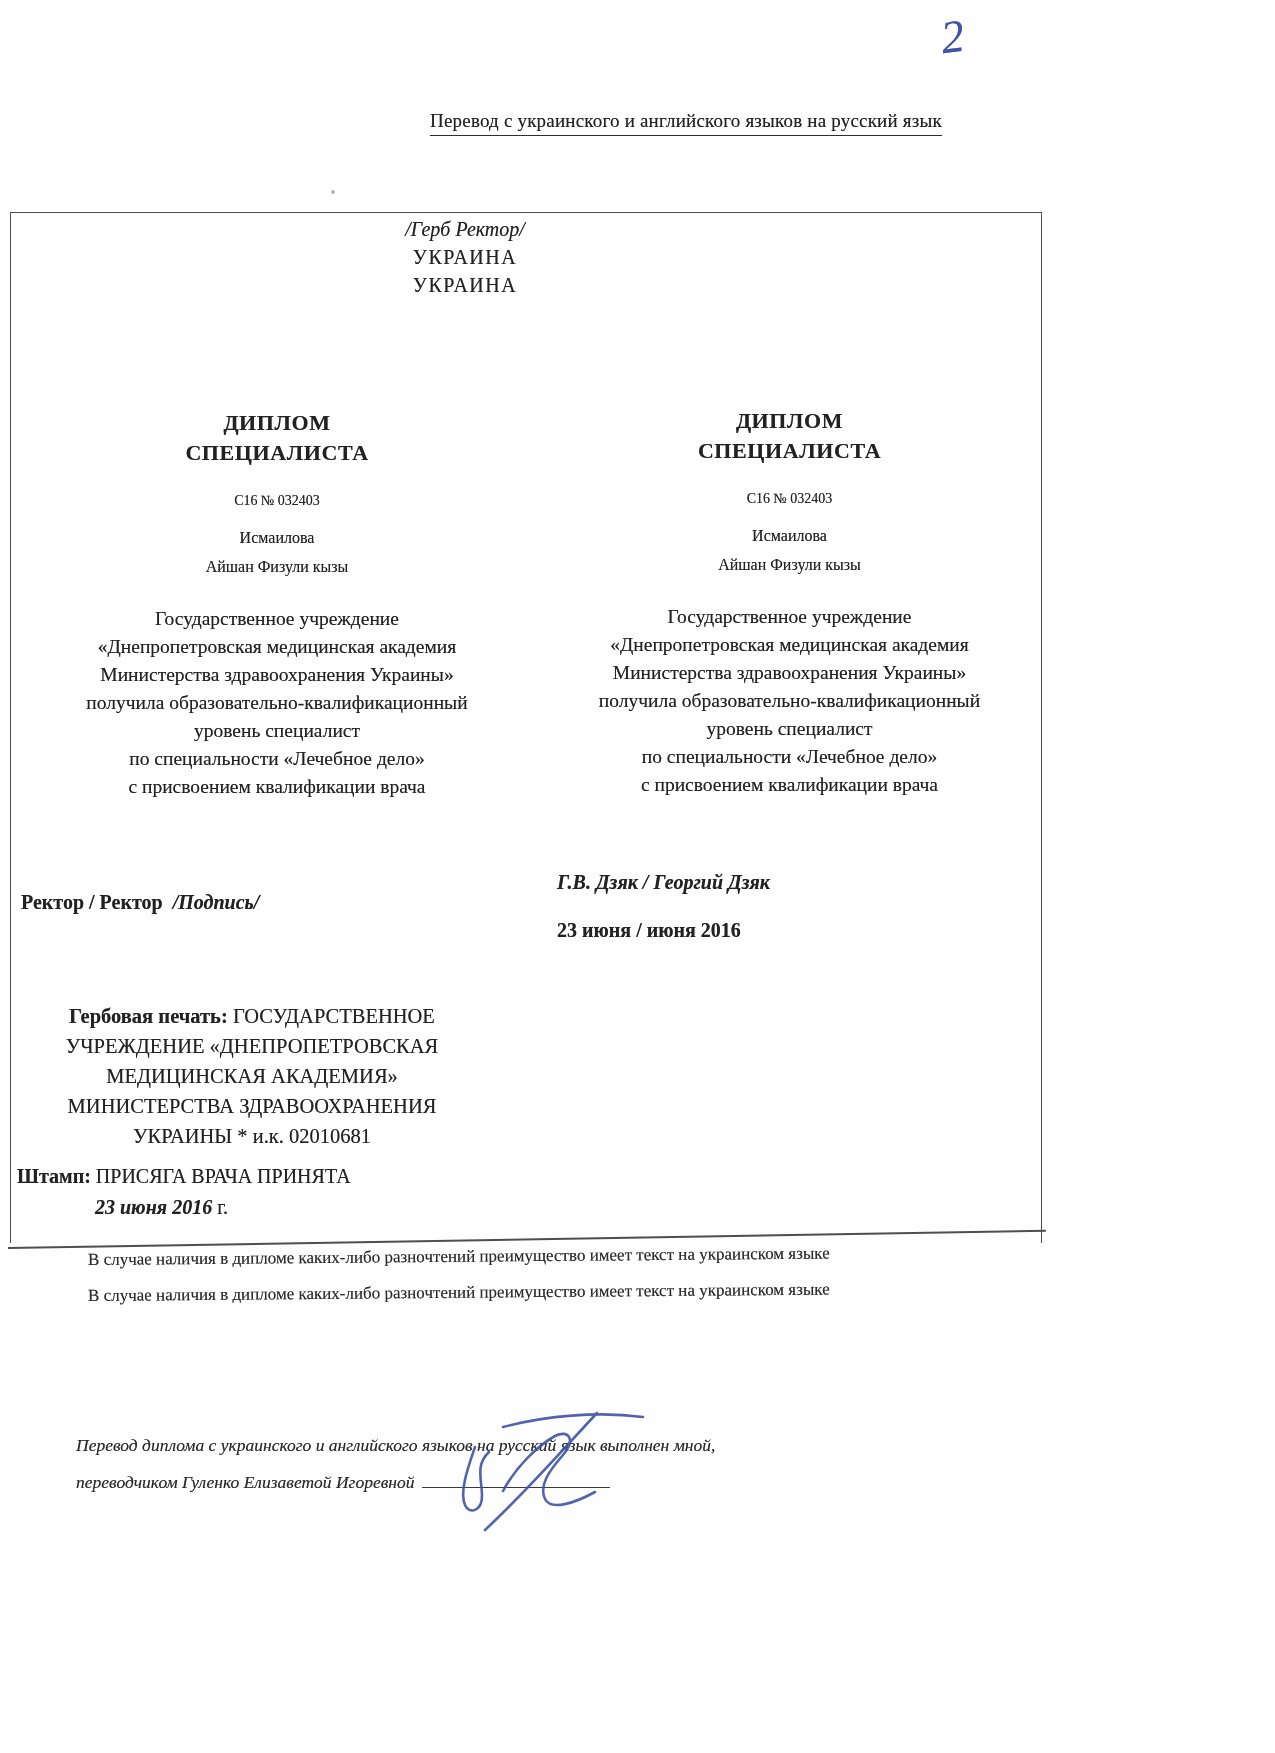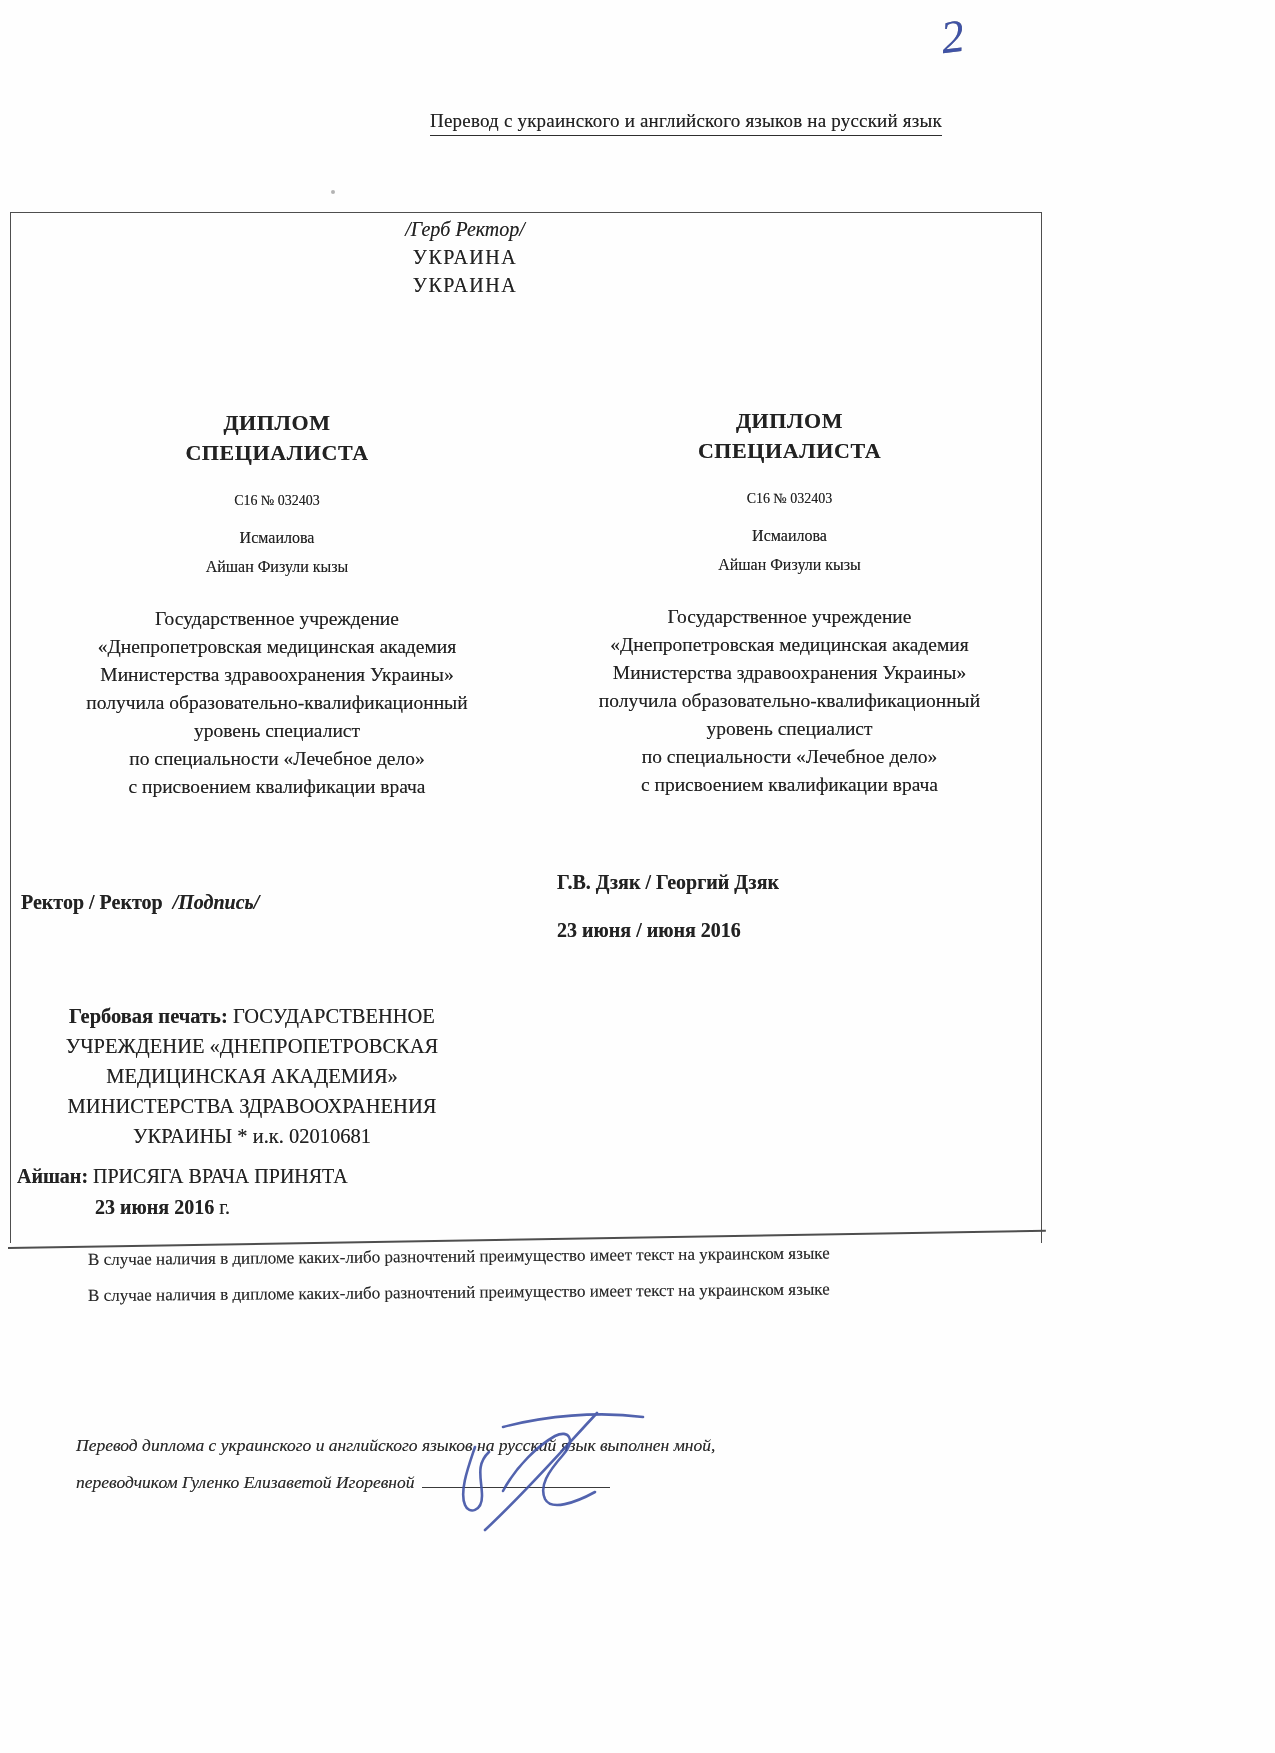--- a/index.html
+++ b/index.html
@@ -48,33 +48,33 @@
   .col .serial { margin-top:18px; font-weight:normal; font-size:14px; line-height:30px; }
   .col .names  { margin-top:7px; font-weight:normal; font-size:16px; line-height:29px; }
   .col .body   { margin-top:24px; font-size:19.5px; line-height:28px; }
 
   .rector {
     position:absolute; left:21px; top:879px;
     font-size:20px; font-weight:bold; white-space:nowrap;margin-top:12px;
   }
   .rector .note { font-style:italic; margin-left:10px; }
 
-  .signatory { position:absolute; left:557px; top:871px; font-size:20px; font-weight:bold; white-space:nowrap; }
+  .signatory { position:absolute; left:557px; top:871px; font-size:20px; font-weight:bold; white-space:nowrap;font-style:italic; }
   .sign-date { position:absolute; left:557px; top:919px; font-size:20px; font-weight:bold; white-space:nowrap; }
 
   .seal {
     position:absolute; left:22px; top:1001px; width:460px;
     font-size:20.5px; line-height:30px; text-align:center;
   }
   .seal b { font-weight:bold; }
 
   .stamp { position:absolute; left:17px; top:1161px; font-size:20px; line-height:31px; }
   .stamp .lbl { font-weight:bold; }
   .stamp .l2 { padding-left:78px; }
-  .stamp .date { font-weight:bold; }
+  .stamp .date { font-weight:bold; font-style:italic; }
 
   .disclaimer {
     position:absolute; left:88px; font-size:17px; white-space:nowrap;
     transform:rotate(-0.5deg); transform-origin:left center; color:#2b2b2b;
   }
   .disclaimer.d1 { top:1250px; }
   .disclaimer.d2 { top:1286px; }
 
   .translator {
     position:absolute; left:76px; top:1427px;
@@ -164,21 +164,21 @@
 
   <div class="seal">
     <div><b>Гербовая печать:</b> <span>ГОСУДАРСТВЕННОЕ</span></div>
     <div>УЧРЕЖДЕНИЕ «ДНЕПРОПЕТРОВСКАЯ</div>
     <div>МЕДИЦИНСКАЯ АКАДЕМИЯ»</div>
     <div>МИНИСТЕРСТВА ЗДРАВООХРАНЕНИЯ</div>
     <div>УКРАИНЫ * и.к. 02010681</div>
   </div>
 
   <div class="stamp">
-    <div><span class="lbl">Айшан:</span> <span>ПРИСЯГА ВРАЧА ПРИНЯТА</span></div>
+    <div><span class="lbl">Штамп:</span> <span>ПРИСЯГА ВРАЧА ПРИНЯТА</span></div>
     <div class="l2"><span class="date">23 июня 2016</span> <span>г.</span></div>
   </div>
 
   <div class="disclaimer d1">В случае наличия в дипломе каких-либо разночтений преимущество имеет текст на украинском языке</div>
   <div class="disclaimer d2">В случае наличия в дипломе каких-либо разночтений преимущество имеет текст на украинском языке</div>
 
   <div class="translator">
     <div>Перевод диплома с украинского и английского языков на русский язык выполнен мной,</div>
     <div><span>переводчиком Гуленко Елизаветой Игоревной</span><span class="sig-underline"></span></div>
   </div>

